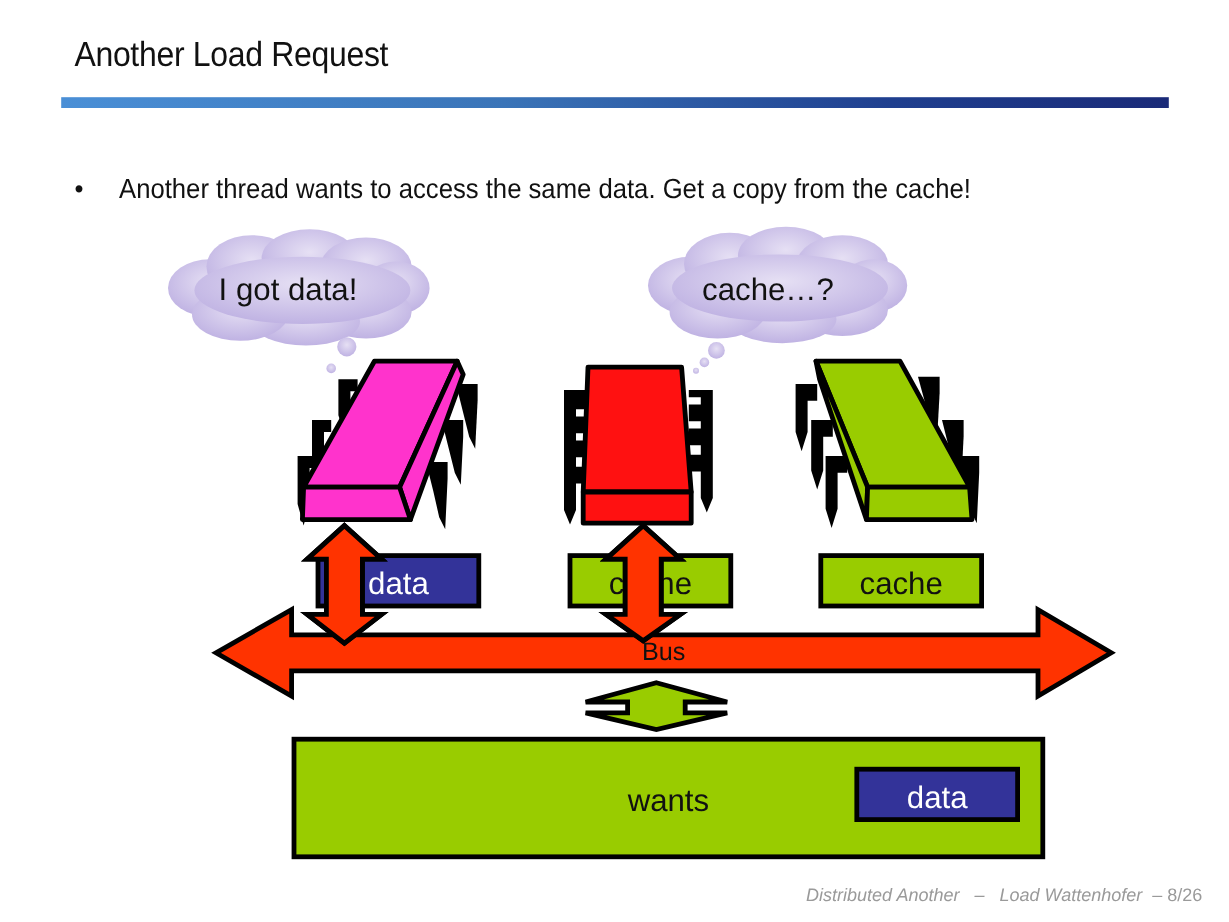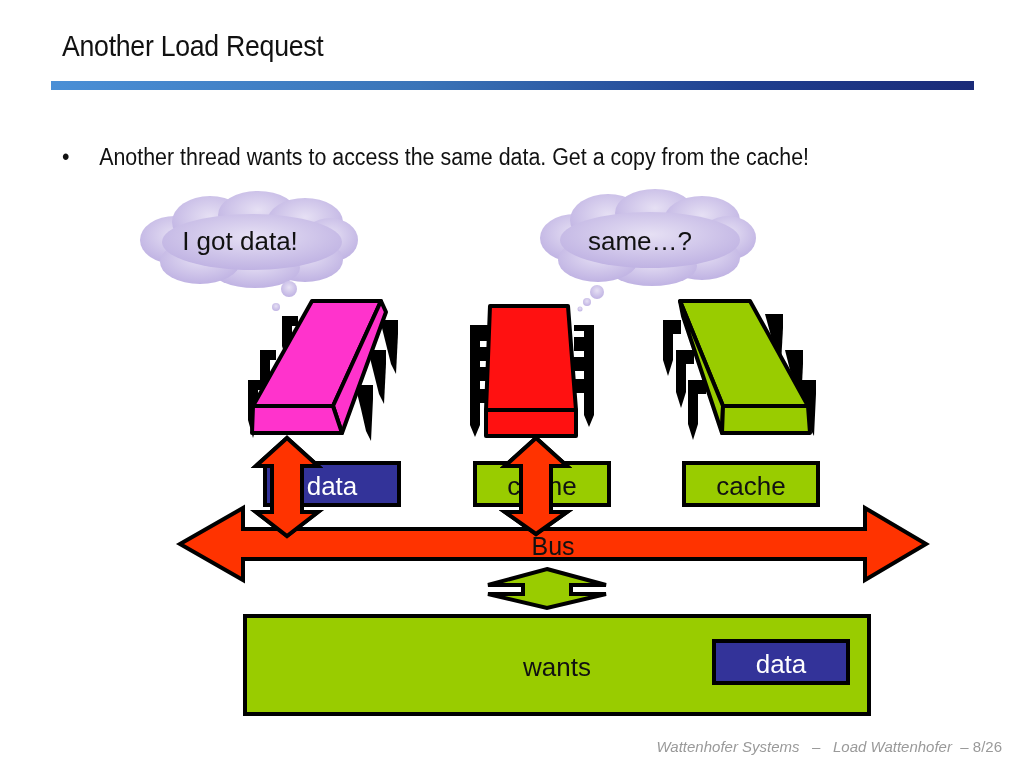--- a/index.html
+++ b/index.html
@@ -131,34 +131,34 @@
 
   <polygon points="536,438 567,466 551,466 551,512 567,512 536,534 505,512 521,512 521,466 505,466" fill="#ff3300" stroke="#000" stroke-width="4" stroke-linejoin="miter"></polygon>
 
   <polygon points="547,569 606,585 571,585 571,594 606,594 547,608 488,594 523,594 523,585 488,585" fill="#99cc00" stroke="#000" stroke-width="4" stroke-linejoin="miter"></polygon>
 
   <rect x="245" y="616" width="624" height="98" fill="#99cc00" stroke="#000" stroke-width="4"></rect>
   <rect x="714" y="641" width="134" height="42" fill="#333399" stroke="#000" stroke-width="4"></rect>
 </svg>
 
 <div class="lbl" style="left:160px; top:226px; width:160px; color:#111;">I got data!</div>
-<div class="lbl" style="left:560px; top:226px; width:160px; color:#111;">same…?</div>
+<div class="lbl" style="left:560px; top:226px; width:160px; color:#111;">cache…?</div>
 
 <div class="lbl" style="left:302px; top:471px; width:60px; color:#fff;">data</div>
 <div class="lbl" style="left:500px; top:471px; width:84px; color:#111; z-index:0;">cache</div>
 <div class="lbl" style="left:709px; top:471px; width:84px; color:#111;">cache</div>
 
-<div class="lbl" style="left:520px; top:532px; width:66px; color:#111; font-size:25px;">Bus</div>
+<div class="lbl" style="left:520px; top:532px; width:66px; color:#111; font-size:21px;">Bus</div>
 
 <div class="lbl" style="left:487px; top:652px; width:140px; color:#111;">wants</div>
 <div class="lbl" style="left:751px; top:649px; width:60px; color:#fff;">data</div>
 
 <svg width="1024" height="768" viewBox="0 0 1024 768" style="position:absolute;left:0;top:0;pointer-events:none;">
   <polygon points="536,438 567,466 551,466 551,512 567,512 536,534 505,512 521,512 521,466 505,466" fill="#ff3300" stroke="#000" stroke-width="4" stroke-linejoin="miter"></polygon>
   <polygon points="287,438 318,466 302,466 302,512 318,512 287,536 256,512 272,512 272,466 256,466" fill="#ff3300" stroke="#000" stroke-width="4" stroke-linejoin="miter"></polygon>
 </svg>
 
 <div class="footer">
-  <span>Wattenhofer Systems</span>
+  <span>Distributed Another</span>
   &nbsp;&nbsp;<span>–</span>&nbsp;&nbsp;
   <span>Load Wattenhofer</span>
   &nbsp;<span class="pg">– 8/26</span>
 </div>
 
 </body></html>

